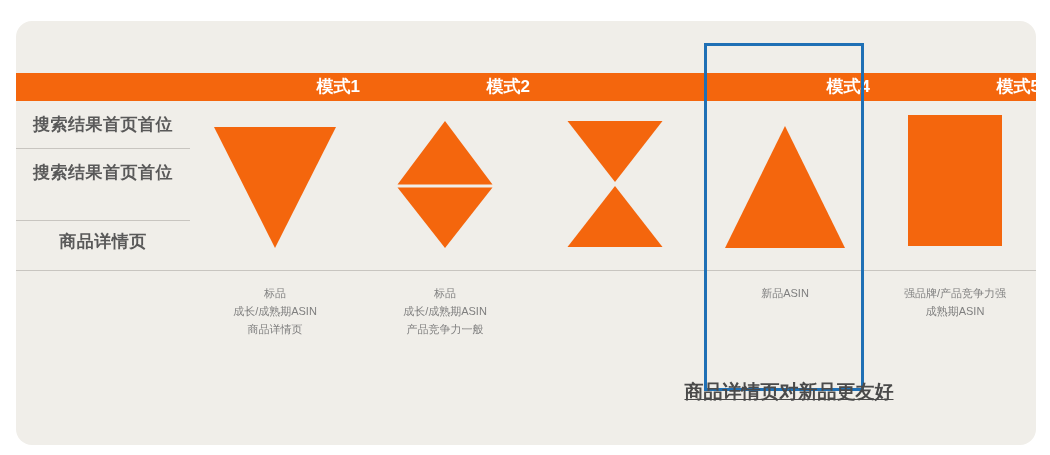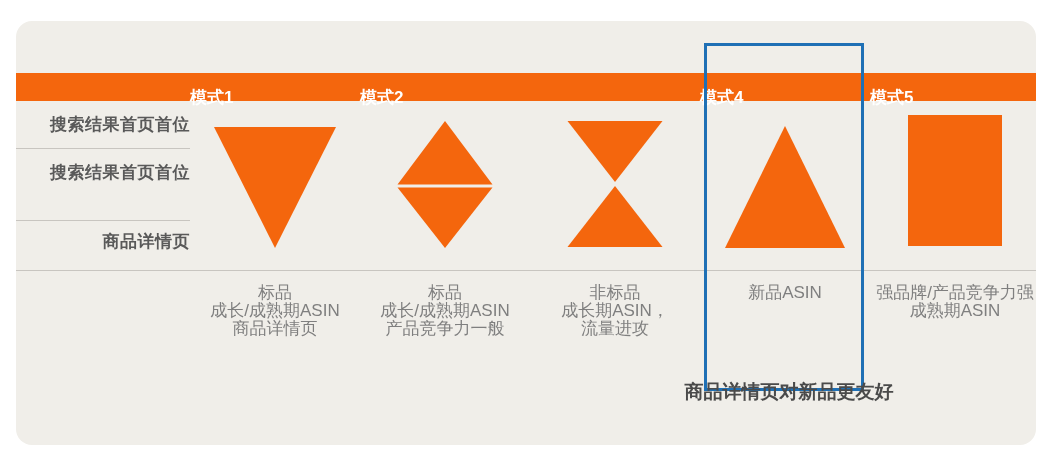--- a/index.html
+++ b/index.html
@@ -18,57 +18,57 @@
   .card{
     position:absolute;left:16px;top:21px;width:1020px;height:424px;
     background:var(--card-bg);border-radius:16px;
   }
 
   .mode-bar{
     position:absolute;left:0;top:52px;width:100%;height:28px;
     background:var(--accent);
   }
   .mode-bar .mode-label{
-    position:absolute;top:11px;height:24px;width:170px;
-    line-height:28px;text-align:left;
+    position:absolute;top:0;height:24px;width:170px;
+    line-height:28px;text-align:right;
     color:#ffffff;font-weight:bold;font-size:17px;
   }
 
   .row-label{
     position:absolute;left:0;width:174px;height:20px;
-    text-align:right;line-height:20px;
+    text-align:center;line-height:20px;
     color:var(--label-color);font-weight:bold;font-size:17px;
     letter-spacing:0.5px;
   }
   .divider{
     position:absolute;height:1px;background:var(--divider);
   }
 
   .shape-cell{
     position:absolute;top:94px;width:170px;height:133px;
   }
   .shape-cell svg{display:block;width:170px;height:133px;}
   .shape-fill{fill:var(--accent);}
 
   .asin-cell{
     position:absolute;top:263px;width:170px;
     text-align:center;color:var(--body-color);
-    font-size:17px;line-height:18px;
+    font-size:11px;line-height:18px;
   }
 
   .highlight-box{
     position:absolute;left:688px;top:22px;width:160px;height:348px;
     border:3px solid var(--highlight);
     pointer-events:none;
   }
 
   .callout{
     position:absolute;left:658px;top:358px;width:230px;
     text-align:center;color:var(--callout-color);
-    font-weight:bold;font-size:19px;
+    font-weight:bold;font-size:19px;text-decoration:underline;
   }
 </style>
 </head>
 <body>
 
 <div class="card">
 
   <div class="mode-bar">
     <div class="mode-label" style="left:174px">模式1</div>
     <div class="mode-label" style="left:344px">模式2</div>
@@ -123,25 +123,20 @@
     <div>成长/成熟期ASIN</div>
     <div>商品详情页</div>
   </div>
 
   <div class="asin-cell" style="left:344px">
     <div>标品</div>
     <div>成长/成熟期ASIN</div>
     <div>产品竞争力一般</div>
   </div>
 
-  <div class="asin-cell" style="left:514px">
-    <div>非标品</div>
-    <div>成长期ASIN，</div>
-    <div>流量进攻</div>
-  </div>
 
   <div class="asin-cell" style="left:684px">
     <div>新品ASIN</div>
   </div>
 
   <div class="asin-cell" style="left:854px">
     <div>强品牌/产品竞争力强</div>
     <div>成熟期ASIN</div>
   </div>
 

